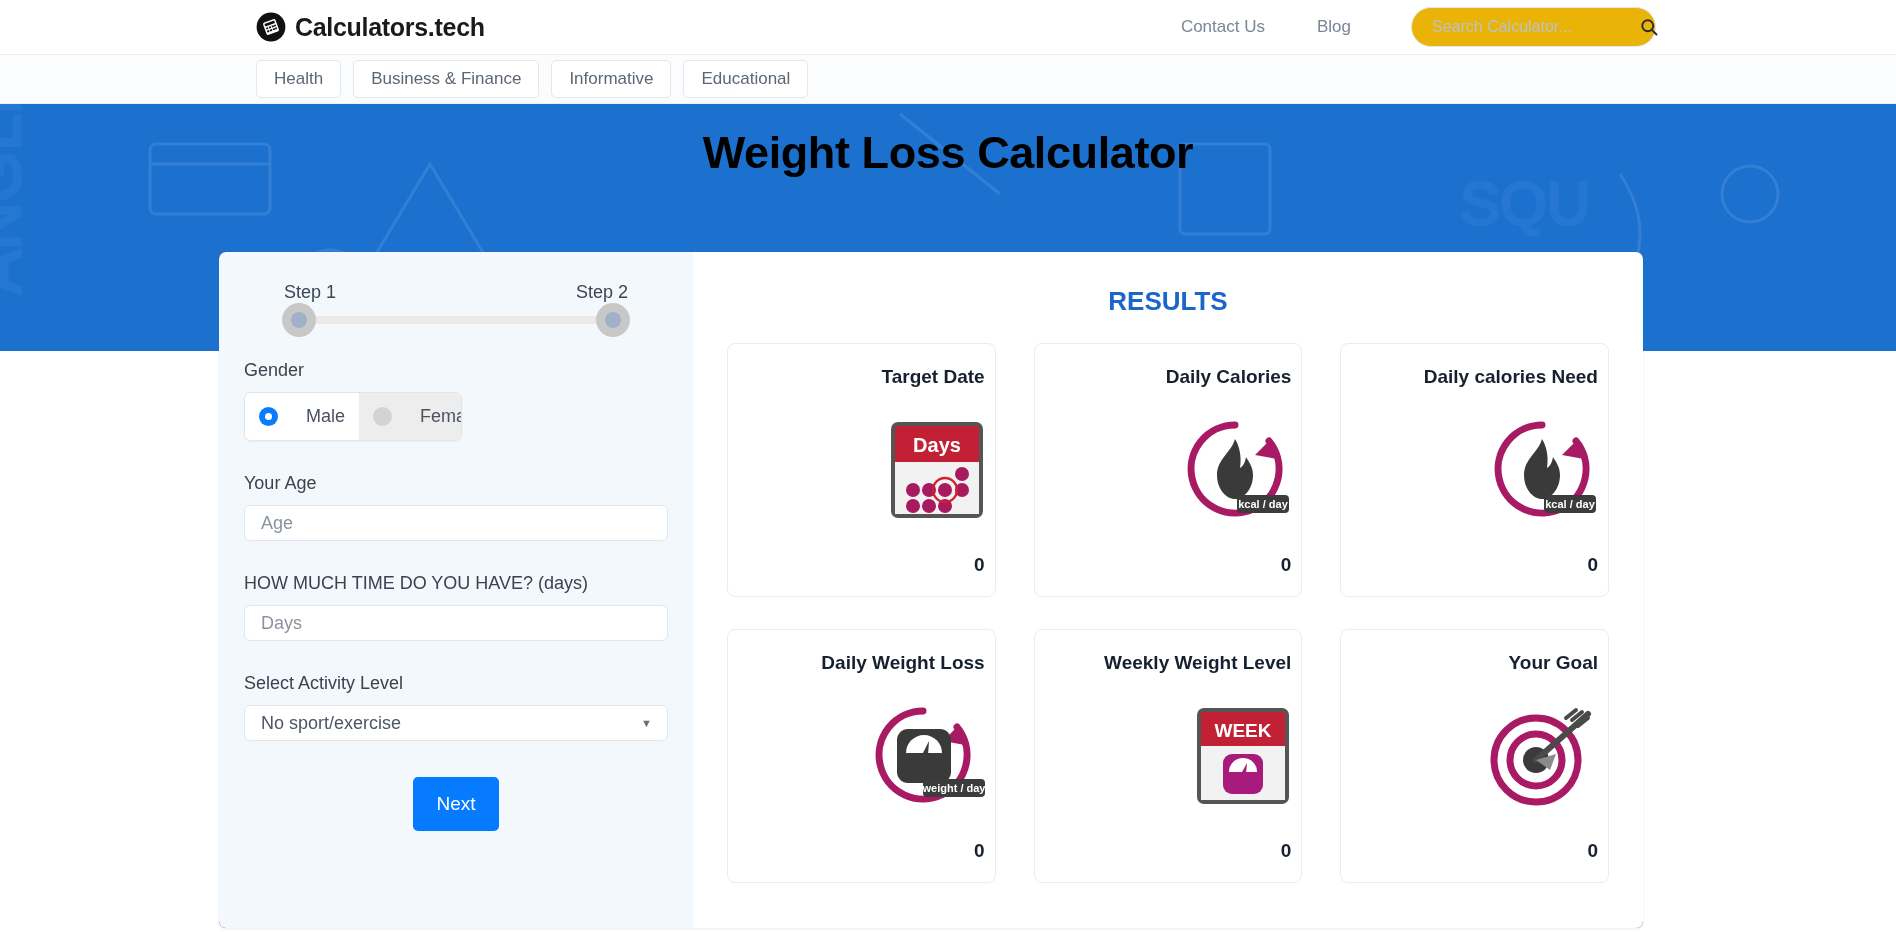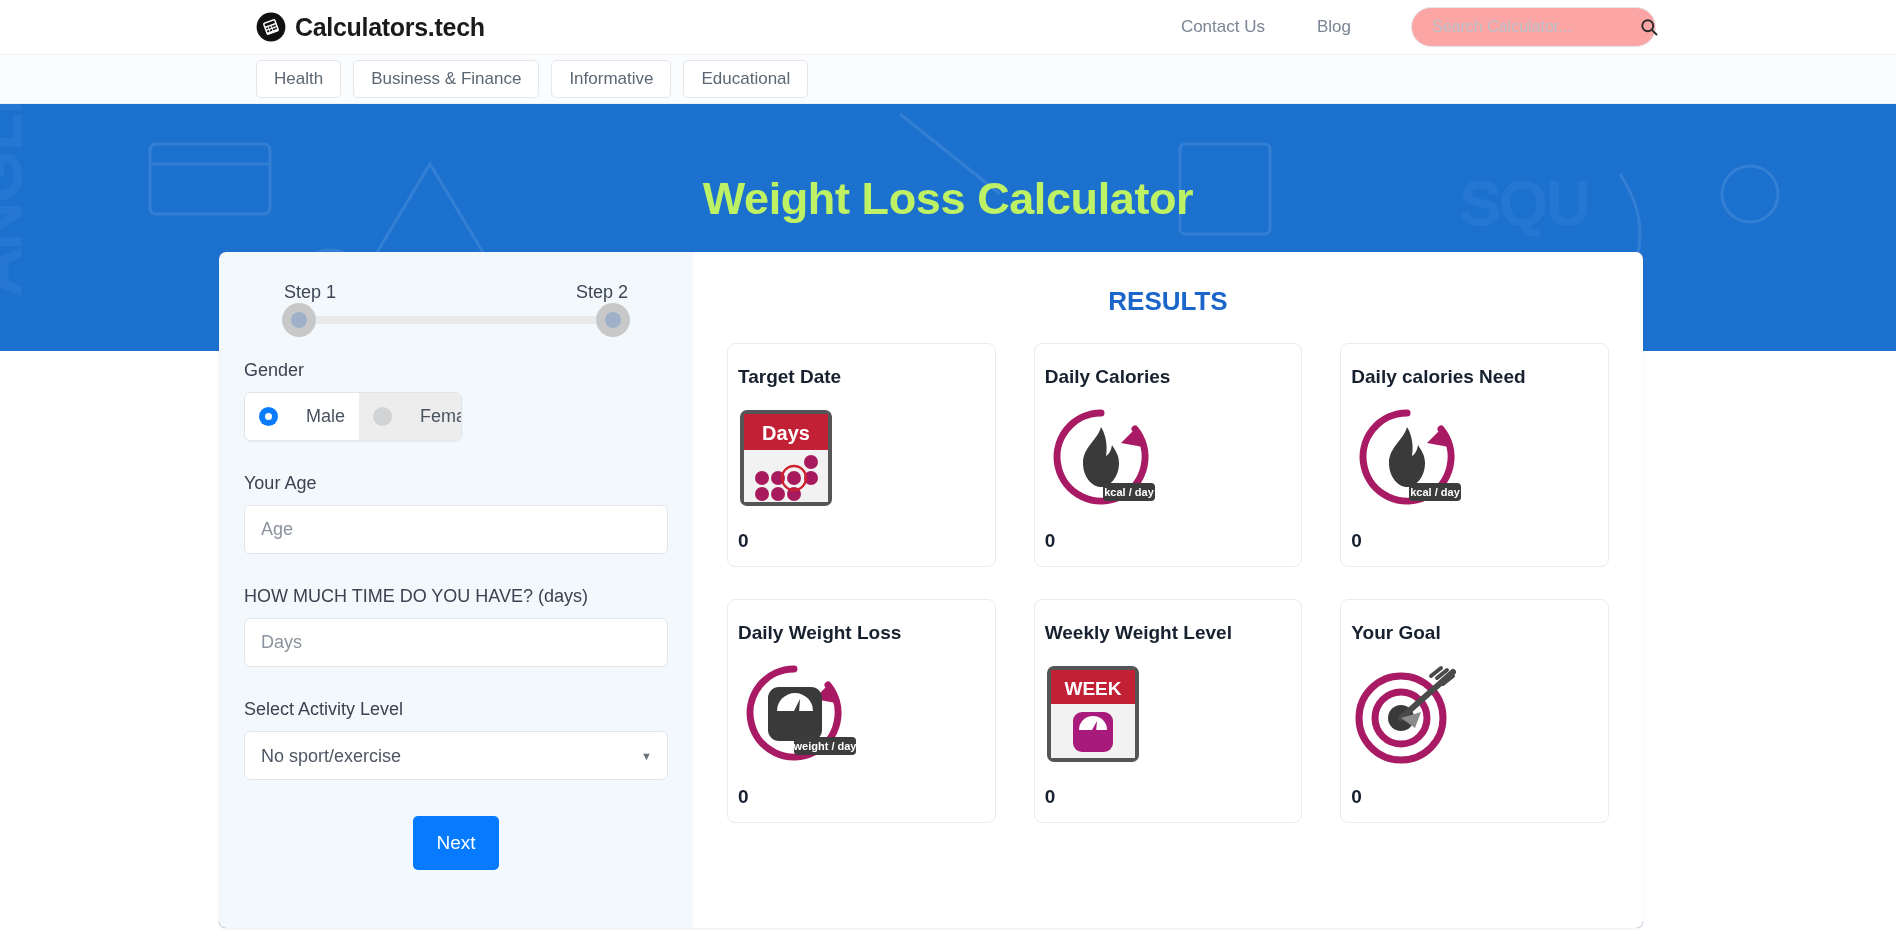--- a/index.html
+++ b/index.html
@@ -33,21 +33,21 @@
   }
   .nav-link {
     font-size: 17px; color: #7a8596; text-decoration: none;
     padding: 0 22px; white-space: nowrap;
   }
   .search-wrap {
     margin-left: 30px;
     width: 245px; height: 40px;
     border: 1px solid #e3e6ea; border-radius: 22px;
     display: flex; align-items: center;
-    padding: 0 16px 0 20px; background: #fca5a5;
+    padding: 0 16px 0 20px; background: #eab308;
   }
   .search-input {
     border: none; outline: none; flex: 1;
     font-size: 16px; color: #555; background: transparent;
     font-family: "Liberation Sans", sans-serif;
   }
   .search-input::placeholder { color: #bcc2c9; }
   .search-icon { width: 20px; height: 20px; flex: none; }
 
   
@@ -75,23 +75,23 @@
     position: relative;
     overflow: hidden;
   }
   .hero-bg {
     position: absolute; inset: 0;
     opacity: .10;
   }
   .hero-title {
     position: relative;
     text-align: center;
-    color: #bef264;
+    color: #000000;
     font-size: 45px; font-weight: bold;
-    padding-top: 69px;
+    padding-top: 23px;
     letter-spacing: -0.4px;
   }
 
   
   .panel-wrap {
     position: absolute;
     left: 219px; top: 252px;
     width: 1424px;
     display: flex;
     border-radius: 7px;
@@ -165,21 +165,21 @@
     width: 19px; height: 19px; border-radius: 50%;
     background: #d2d3d4; flex: none;
     display: flex; align-items: center; justify-content: center;
   }
   .gender-opt.active .radio-dot { background: #0b7bfd; }
   .gender-opt.active .radio-dot::after {
     content: ""; width: 7px; height: 7px; border-radius: 50%; background: #fff;
   }
   .text-input, .select-input {
     width: 100%;
-    height: 49px;
+    height: 36px;
     border: 1px solid #e2e6ea;
     border-radius: 6px;
     background: #fff;
     font-size: 18px;
     color: #3b4250;
     padding: 0 16px;
     outline: none;
     font-family: "Liberation Sans", sans-serif;
   }
   .text-input::placeholder { color: #8b939e; }
@@ -209,23 +209,23 @@
   }
   .results-grid {
     display: grid;
     grid-template-columns: repeat(3, 1fr);
     gap: 32px 38px;
   }
   .res-card {
     border: 1px solid #ececec;
     border-radius: 8px;
     background: #fff;
-    padding: 22px 10px 14px 10px;
+    padding: 22px 10px 20px 10px;
     text-align: center;
-    display: flex; flex-direction: column; align-items: flex-start;
+    display: flex; flex-direction: column; align-items: flex-end; gap: 12px;
   }
   .res-card-title {
     font-size: 19px; font-weight: bold; color: #16202e;
     margin-bottom: 14px;
   }
   .res-icon { height: 112px; display:flex; align-items:center; justify-content:center; }
   .res-value {
     font-size: 19px; font-weight: bold; color: #16202e;
     margin-top: 16px;
   }

